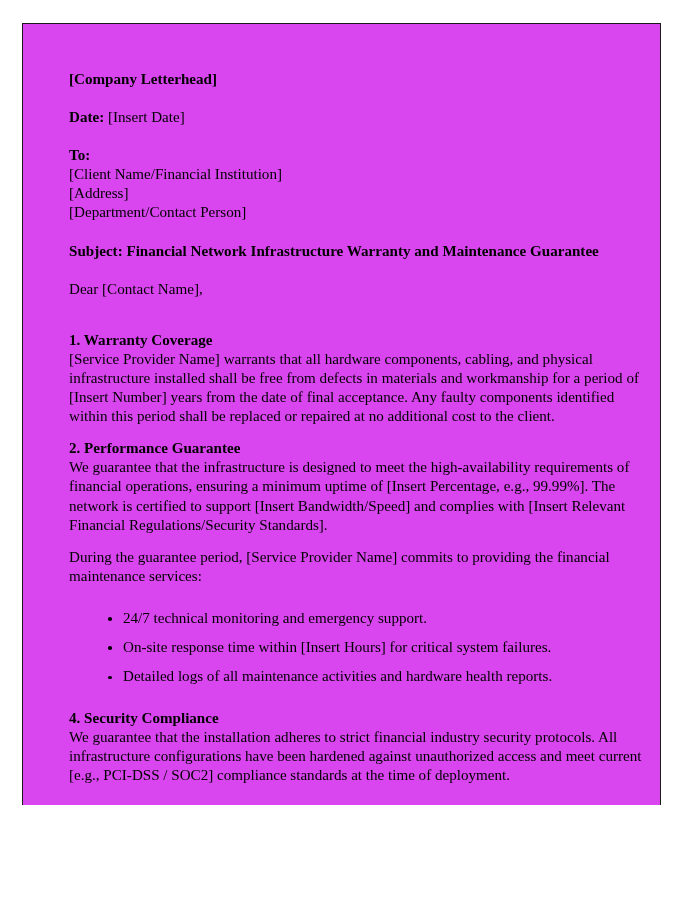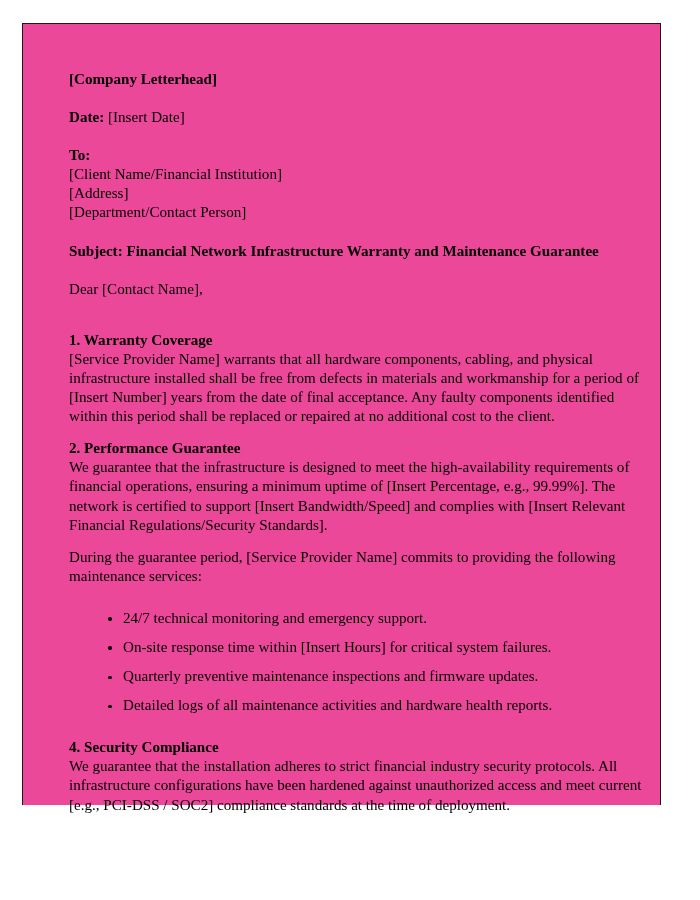--- a/index.html
+++ b/index.html
@@ -19,21 +19,21 @@
     position: absolute;
     left: 22px;
     top: 23px;
     width: 639px;
     height: 782px;
     border-left: 1.4px solid #1a1a1a;
     border-right: 1.4px solid #1a1a1a;
     border-top: 1.4px solid #1a1a1a;
     border-bottom: none;
     box-sizing: border-box;
-    background: #ec4899;
+    background: #d946ef;
   }
 
   #letter-body {
     position: absolute;
     left: 46px;
     top: 46px;
     width: 586px;
     font-size: 15.1px;
     line-height: 19.1px;
   }
@@ -112,28 +112,27 @@
     <p class="heading">1. Warranty Coverage</p>
     <p class="para">[Service Provider Name] warrants that all hardware components, cabling, and physical infrastructure installed shall be free from defects in materials and workmanship for a period of [Insert Number] years from the date of final acceptance. Any faulty components identified within this period shall be replaced or repaired at no additional cost to the client.</p>
 
     <div class="gap-md"></div>
 
     <p class="heading">2. Performance Guarantee</p>
     <p class="para">We guarantee that the infrastructure is designed to meet the high-availability requirements of financial operations, ensuring a minimum uptime of [Insert Percentage, e.g., 99.99%]. The network is certified to support [Insert Bandwidth/Speed] and complies with [Insert Relevant Financial Regulations/Security Standards].</p>
 
     <div class="gap-md"></div>
 
-    <p class="para">During the guarantee period, [Service Provider Name] commits to providing the following maintenance services:</p>
+    <p class="para">During the guarantee period, [Service Provider Name] commits to providing the financial maintenance services:</p>
 
     <div class="gap-md"></div>
 
     <ul class="bullets">
       <li>24/7 technical monitoring and emergency support.</li>
       <li>On-site response time within [Insert Hours] for critical system failures.</li>
-      <li>Quarterly preventive maintenance inspections and firmware updates.</li>
       <li>Detailed logs of all maintenance activities and hardware health reports.</li>
     </ul>
 
     <div class="gap-md"></div>
 
     <p class="heading">4. Security Compliance</p>
     <p class="para">We guarantee that the installation adheres to strict financial industry security protocols. All infrastructure configurations have been hardened against unauthorized access and meet current [e.g., PCI-DSS / SOC2] compliance standards at the time of deployment.</p>
 
   </div>
 </div>

